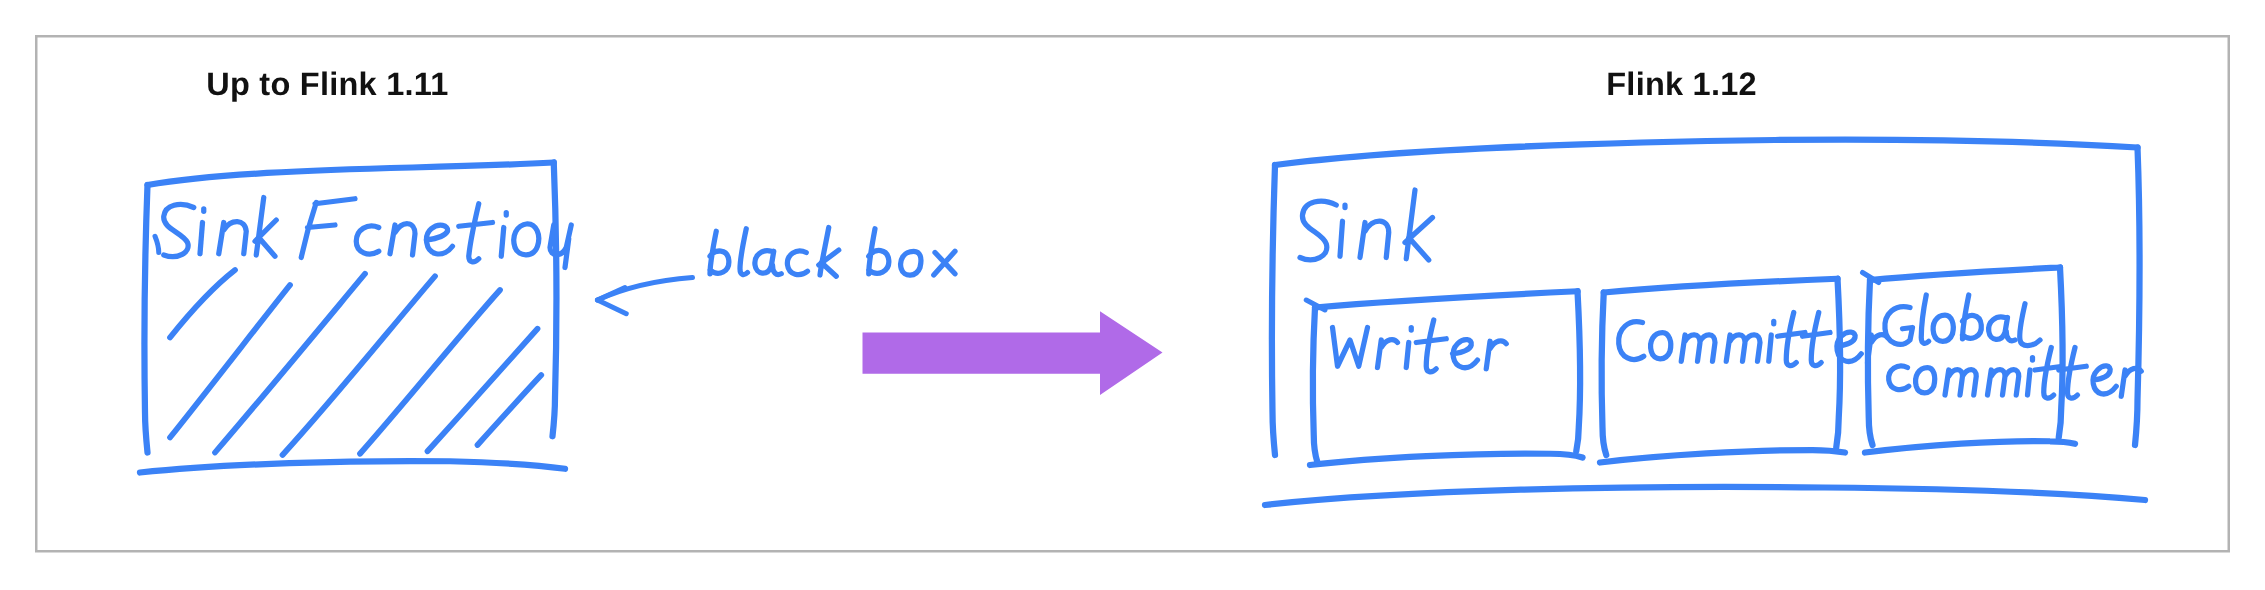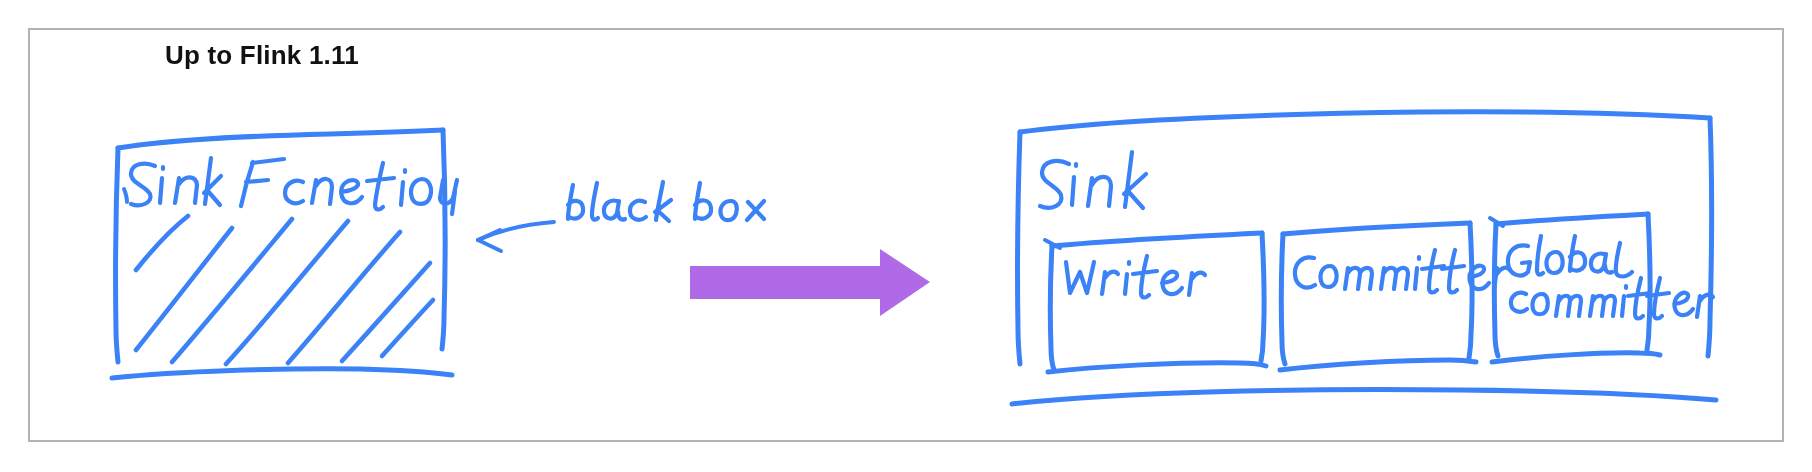--- a/index.html
+++ b/index.html
@@ -29,21 +29,21 @@
   }
   .panel-title {
     position: absolute;
     font-family: "Liberation Sans", sans-serif;
     font-weight: bold;
     font-size: 26px;
     color: #111111;
     white-space: nowrap;
     letter-spacing: 0.2px;
   }
-  #title-left  { left: 165px; top: 40px; }
+  #title-left  { left: 165px; top: 52px; }
   #title-right { left: 1285px; top: 52px; }
 
   .sketch-svg {
     position: absolute;
     left: 0;
     top: 0;
     width: 1812px;
     height: 472px;
     pointer-events: none;
   }
@@ -85,20 +85,21 @@
 </style>
 </head>
 <body>
 
 <div id="canvas">
 
   <div class="frame"></div>
 
   <div class="panel-title" id="title-left">Up to Flink 1.11</div>
 
+  <div class="panel-title" id="title-right">Flink 1.12</div>
 
   <svg class="sketch-svg" viewBox="0 0 1812 472">
 
     <g>
 
       <path class="ink" d="M118 148 C 170 139, 250 136, 330 134 C 370 133, 405 132, 443 130"></path>
 
       <path class="ink" d="M443 130 C 445 180, 446 250, 444 318 C 444 330, 443 340, 442 349"></path>
 
       <path class="ink" d="M118 148 C 116 200, 115 270, 116 330 C 116 342, 117 352, 118 362"></path>

